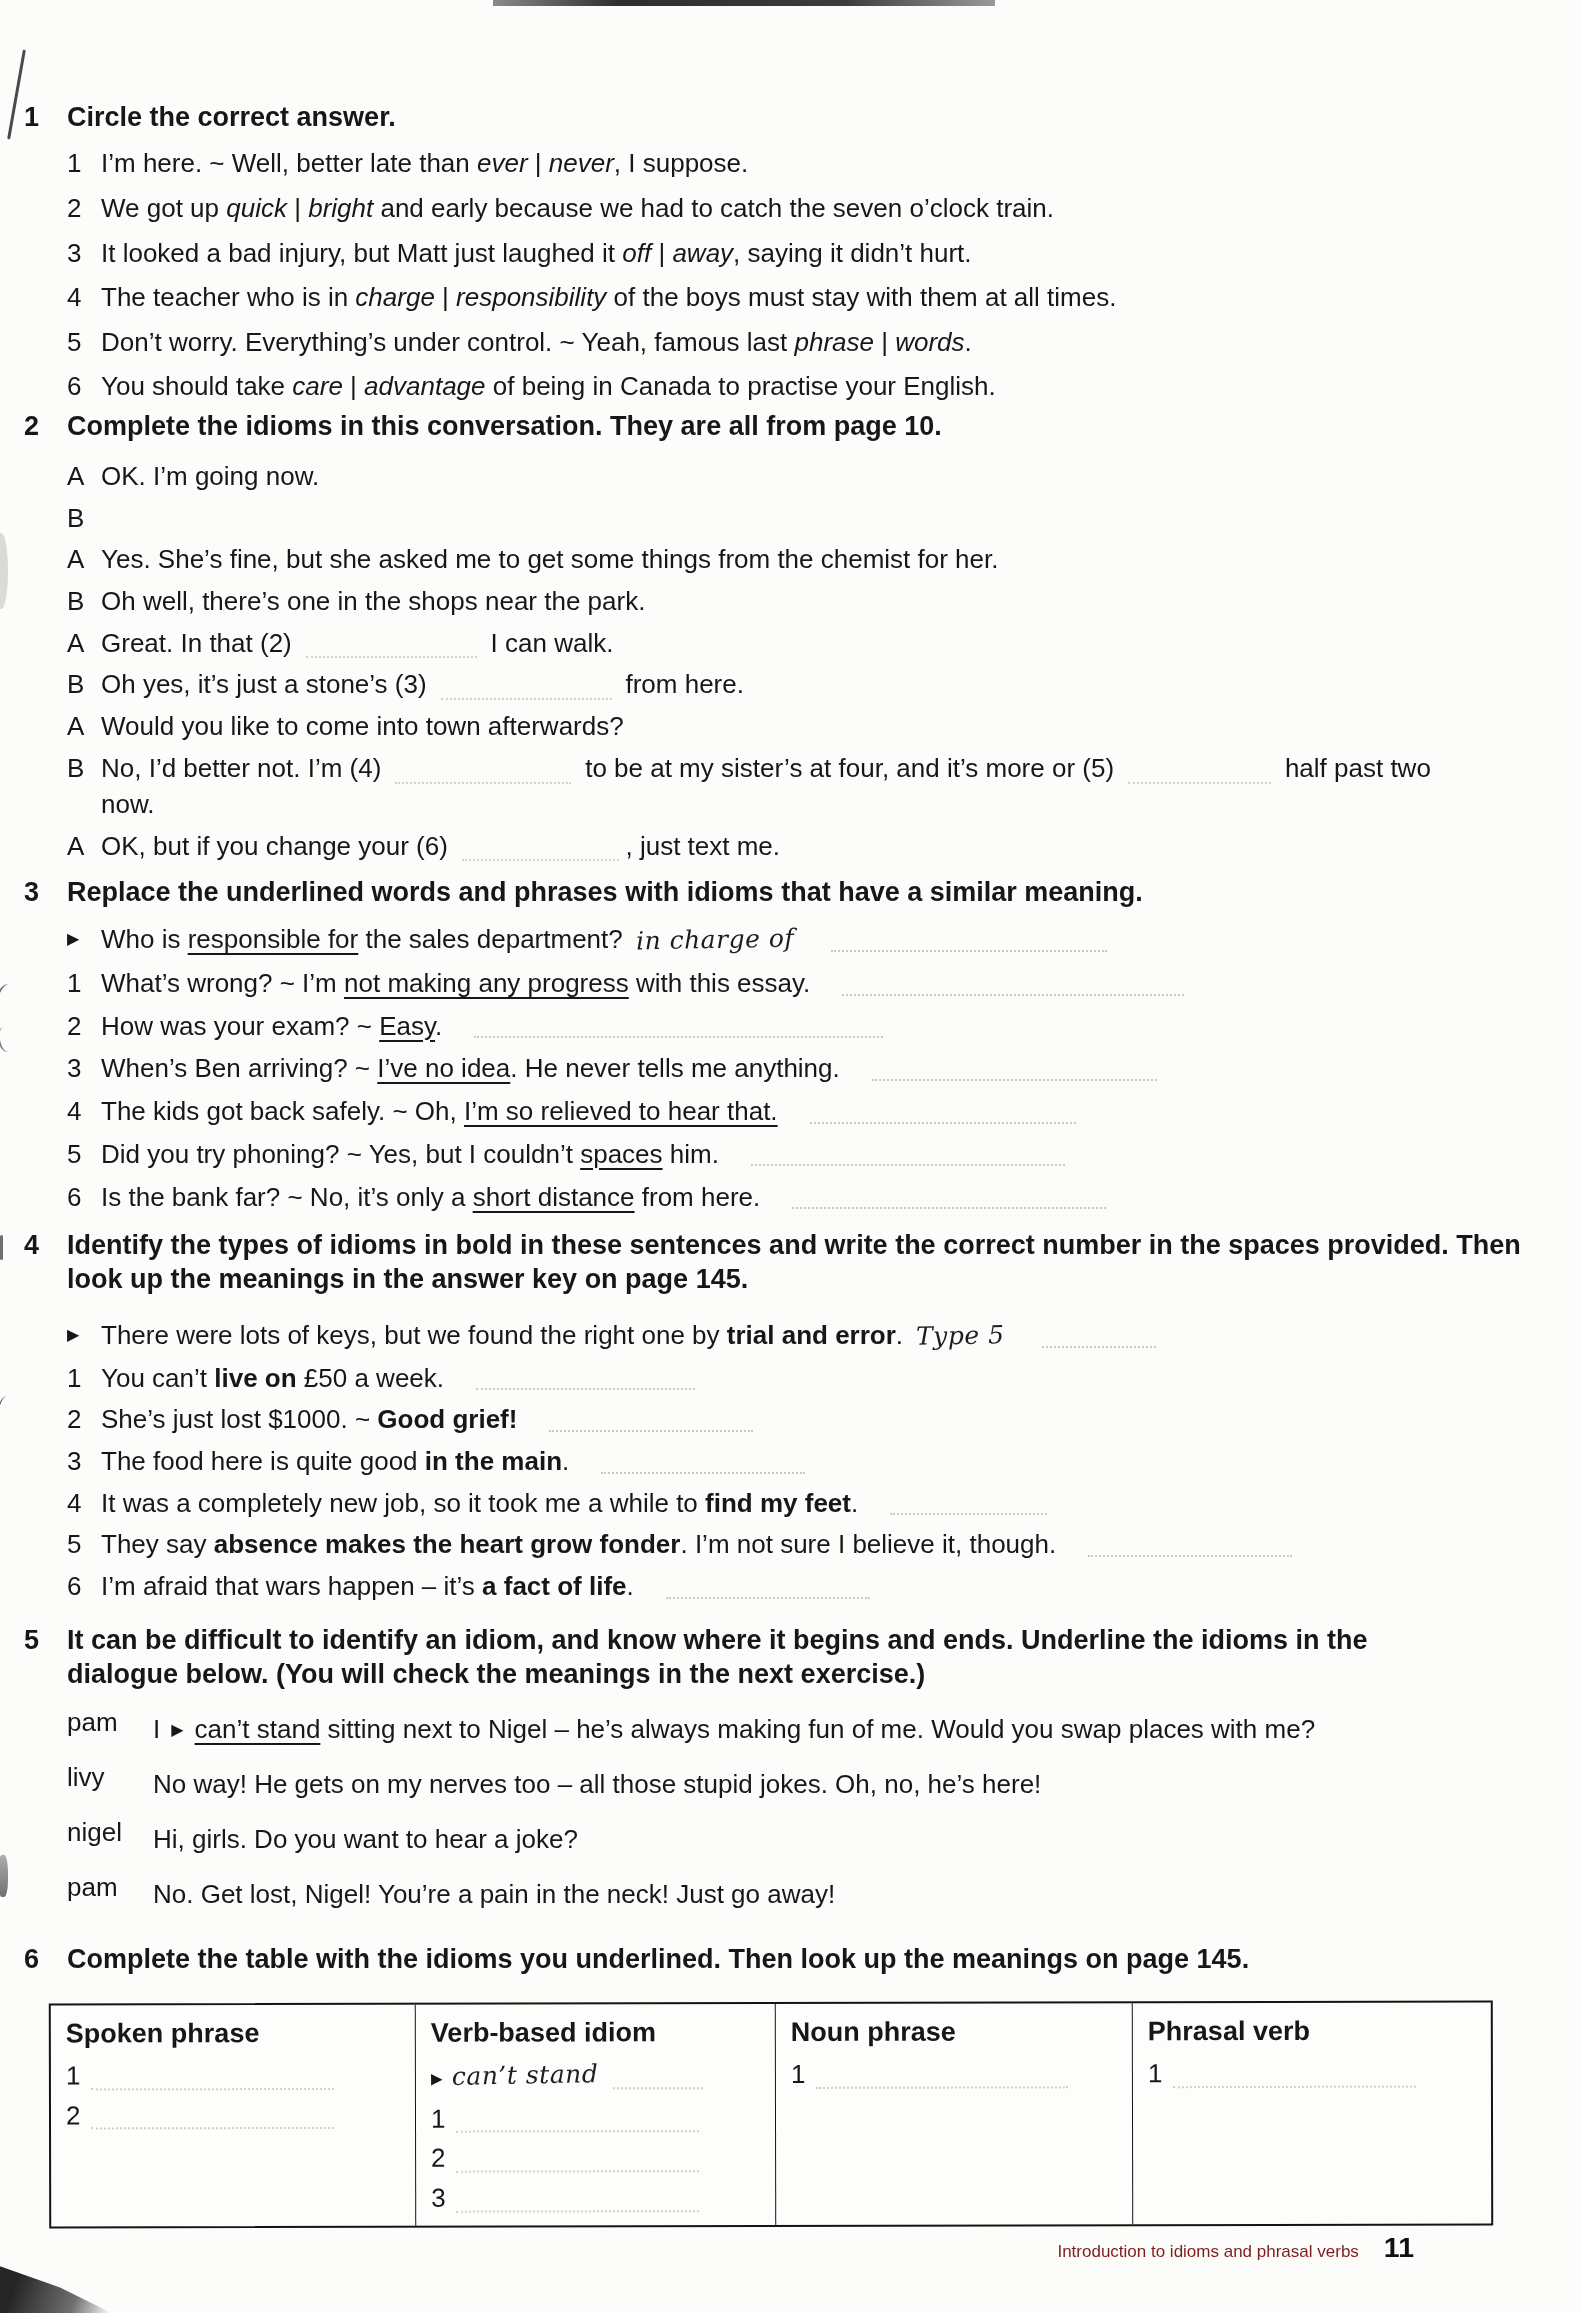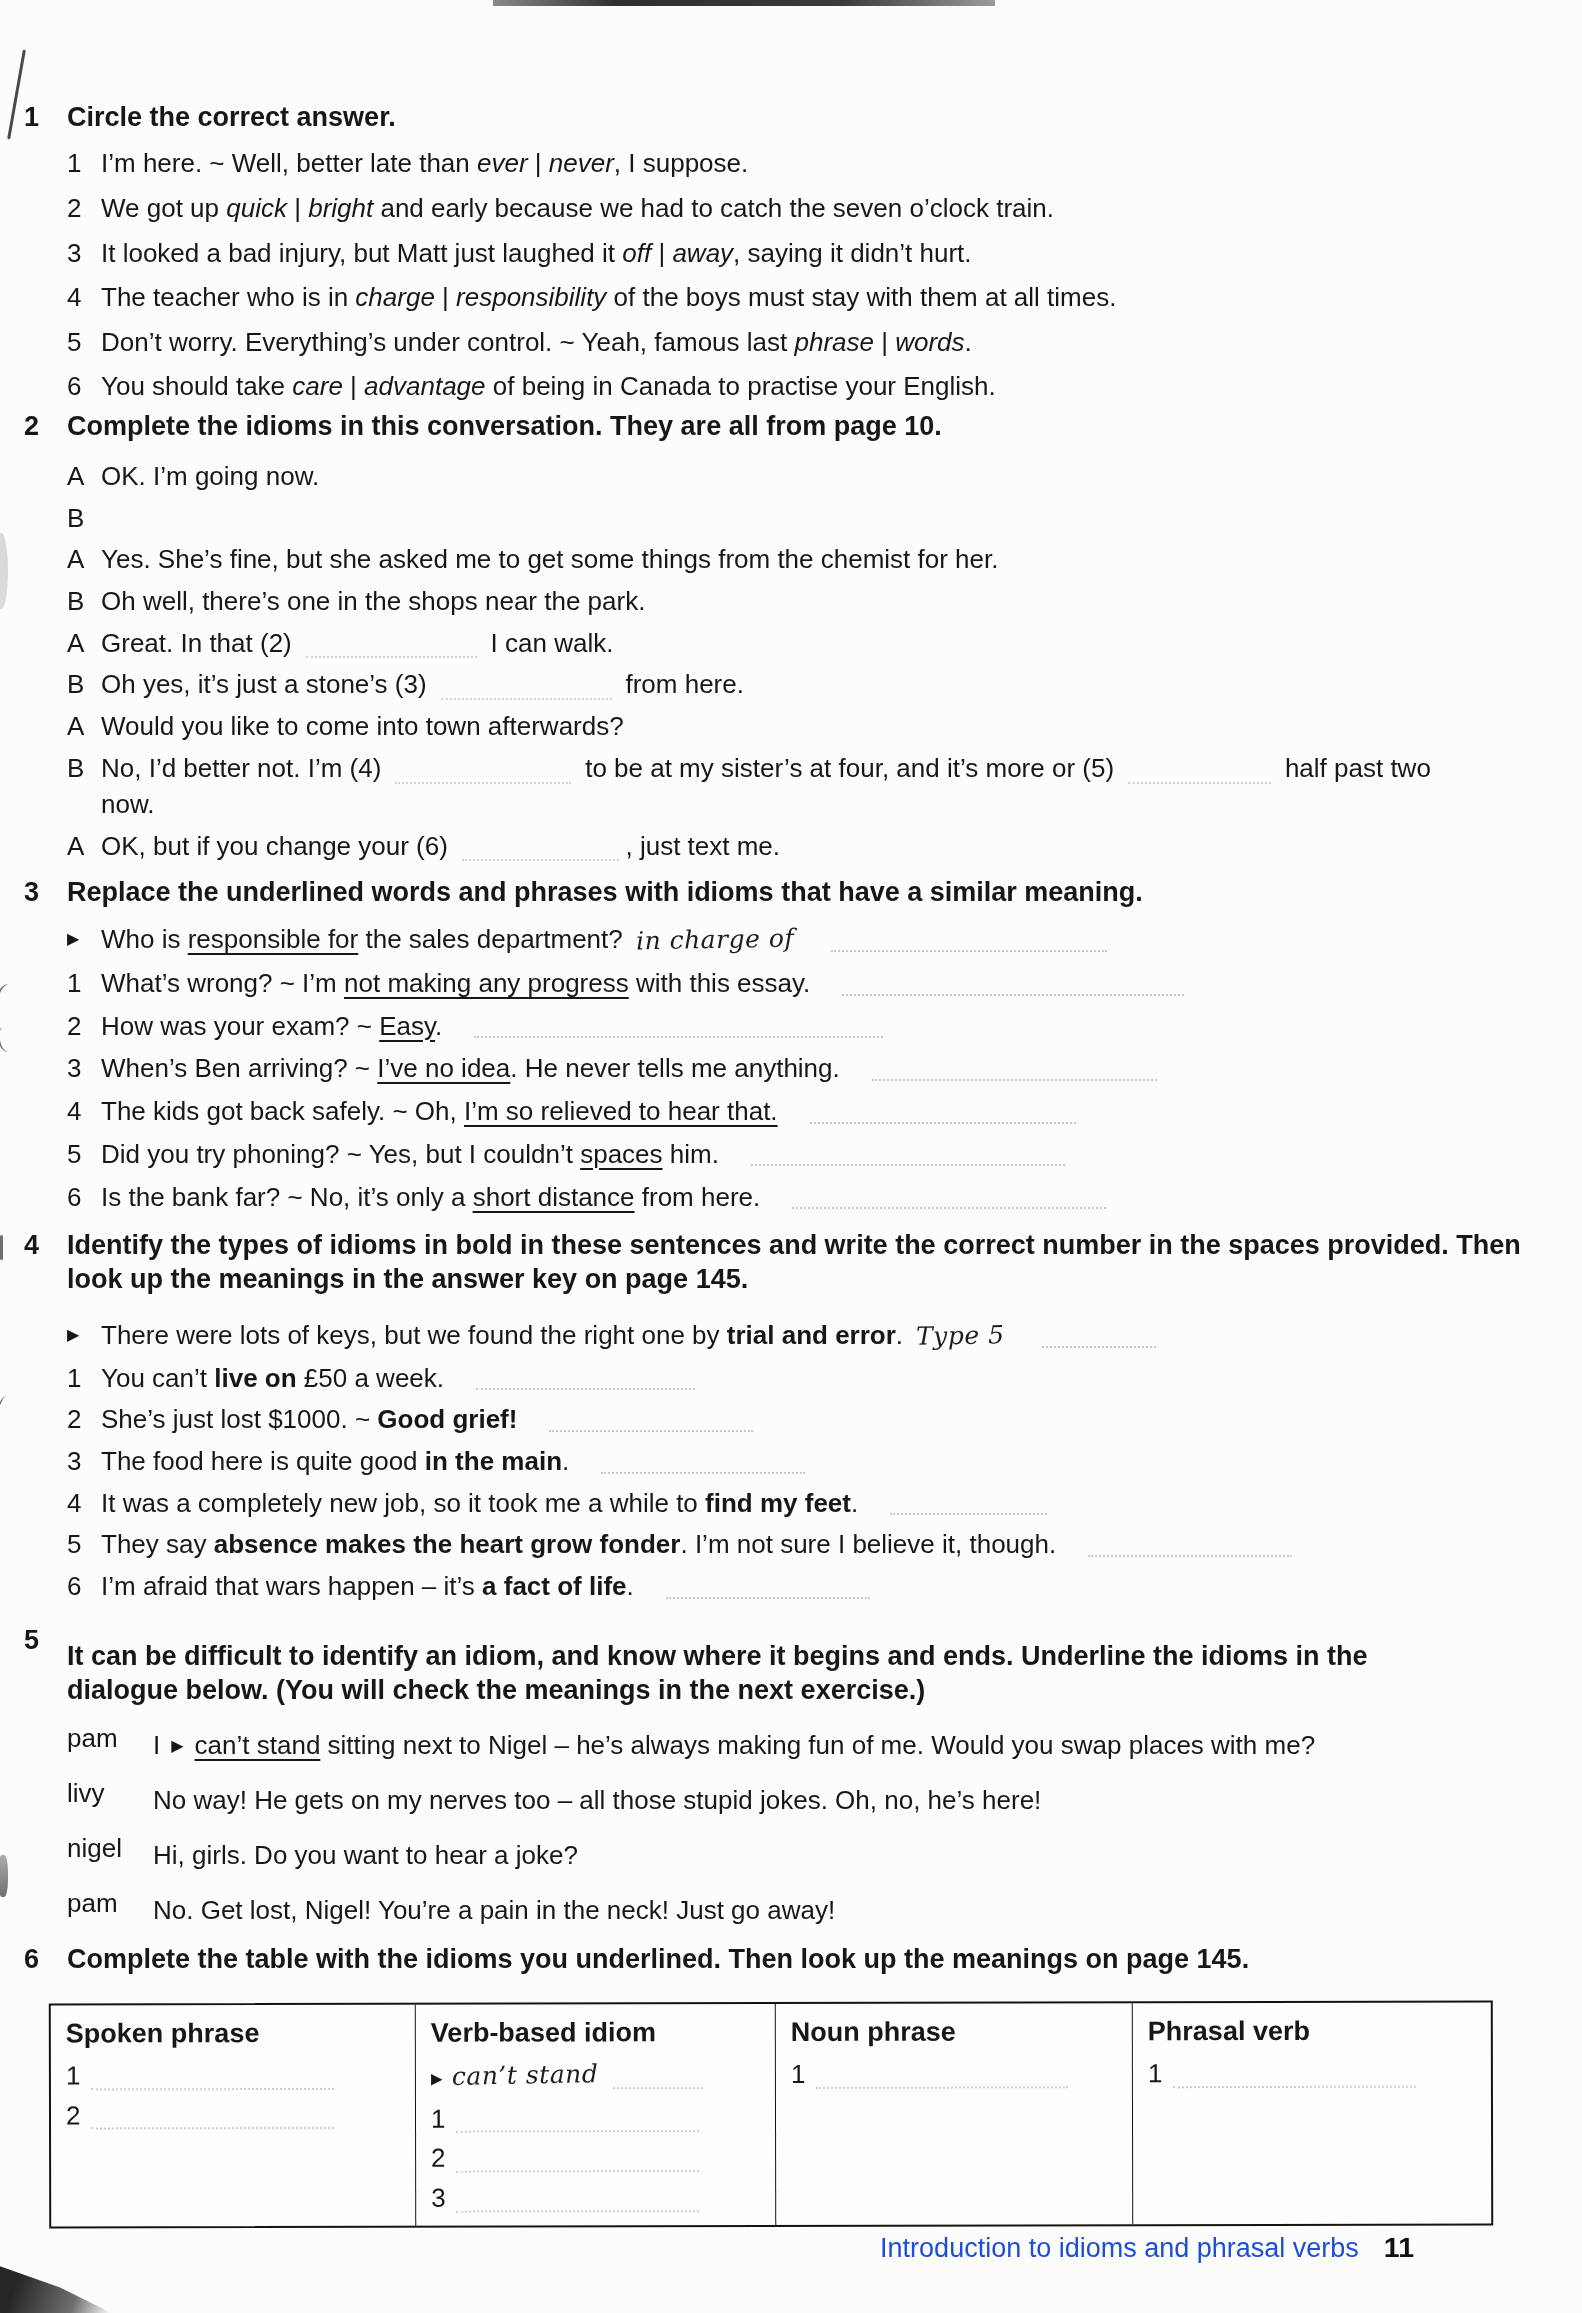--- a/index.html
+++ b/index.html
@@ -18,21 +18,21 @@
   .pen5{position:absolute;left:-1.9px;top:1855px;width:9.5px;height:42px;background:linear-gradient(#9a9a9a,#4c4c4c);border-radius:40%;opacity:.8;}
   .corner-shadow{position:absolute;left:0;bottom:0;width:143px;height:53px;
         background:linear-gradient(110deg,#262626 15%,#6f6f6f 55%,rgba(160,160,160,0) 80%);
         clip-path:polygon(0 12%,42% 52%,78% 100%,0 100%);}
   
   .ex{position:absolute;left:24px;right:28.5px;}
   .ex-head{display:flex;}
   .ex-num{flex:none;width:43px;font-weight:bold;font-size:27px;line-height:34px;}
   .ex-title{margin:0;font-weight:bold;font-size:27px;line-height:34px;}
   .ex4 .ex-title{max-width:1455px;}
-  .ex5 .ex-title{max-width:1351px;margin-top:16px;}
+  .ex5 .ex-title{max-width:1351px;}
   .items{margin-left:43px;}
   .m12{margin-top:11.4px}.m16{margin-top:15px}.m13{margin-top:12.4px}.m22{margin-top:21px}
   .item{display:flex;align-items:flex-start;}
   .lh43 .item{margin-bottom:8.6px}.lh40 .item{margin-bottom:5.7px}.lh41 .item{margin-bottom:6.7px}
   .inum{flex:none;width:34px;font-size:26px;line-height:36px;}
   .inum.marker{font-size:16px;line-height:36px;}
   .itext{font-size:26px;line-height:36px;}
   .items2 .item{width:1398px;}
   .itext em{font-style:italic;}
   .itext strong{font-weight:bold;}
@@ -53,21 +53,21 @@
   .tcol{box-sizing:border-box;padding:11.4px 15px 0 15px;}
   .tcol + .tcol{border-left:1.9px solid #141414;}
   .tc1{width:364px}.tc2{width:360px}.tc3{width:357px}.tc4{width:346px}
   .thead{font-weight:bold;font-size:27px;line-height:34px;margin-bottom:7.6px;}
   .tentry{line-height:34px;font-size:26px;margin-bottom:5.7px;white-space:nowrap;}
   .tnum{display:inline-block;min-width:15px;}
   .tnum.marker{font-size:15px;}
   .tblank{display:inline-block;height:21px;border-bottom:2.4px dotted #cfcfcc;vertical-align:-5.7px;margin-left:9.5px;}
   
   .footer{position:absolute;left:0;right:169px;top:2231px;text-align:right;}
-  .footer-label{font-size:27px;color:#1d4ed8;}
+  .footer-label{font-size:17px;color:#7f1d1d;}
   .footer-page{font-size:28.5px;font-weight:bold;color:#111;margin-left:25px;}
 </style>
 </head>
 <body>
 
 <div class="page">
 
   <div class="scan-strip"></div>
   <div class="diag-mark"></div>
   <div class="blob"></div>

